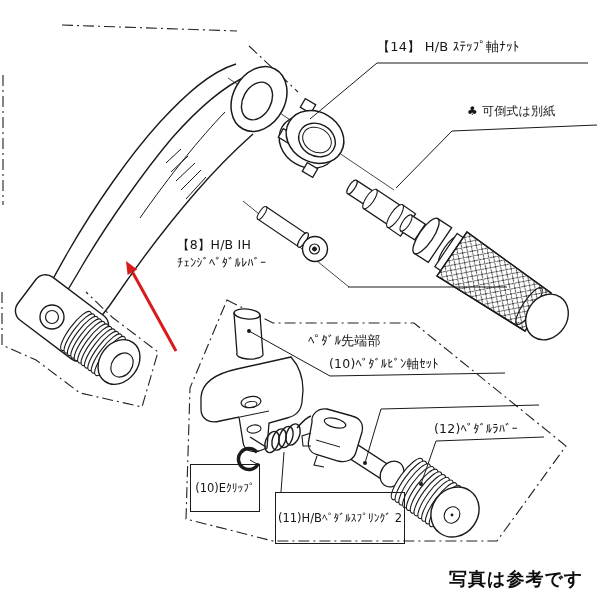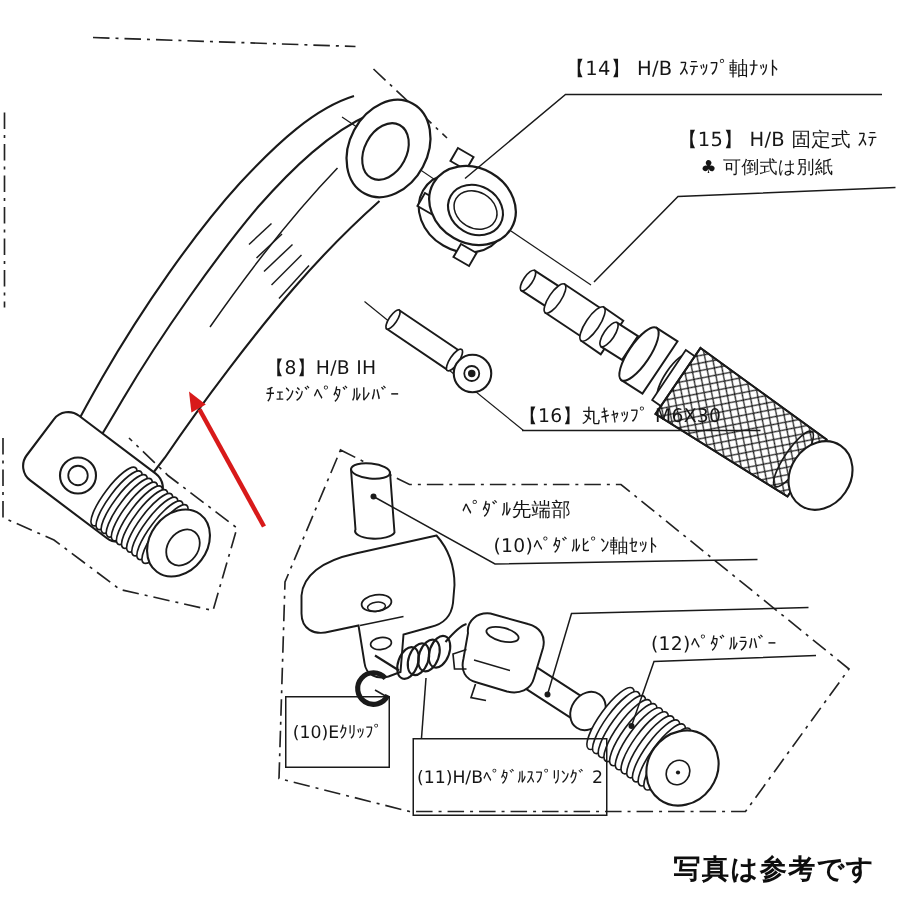--- a/index.html
+++ b/index.html
@@ -200,27 +200,25 @@
   </g>
 
   <g>
     <path d="M176,351 L133,273" stroke="#d81a1a" stroke-width="3" fill="none"></path>
     <path d="M126,261 L137.2,269.6 L127.6,275 Z" fill="#d81a1a" stroke="none"></path>
   </g>
 </svg>
 
 <div class="lbl big" style="left:377px;top:40px">【14】 H/B ｽﾃｯﾌﾟ軸ﾅｯﾄ</div>
 
-<div class="lbl big" style="left:452px;top:87px">【15】 H/B 固定式 ｽﾃ</div>
 <div class="lbl small" style="left:467px;top:105px">♣ 可倒式は別紙</div>
 
 <div class="lbl" style="left:177px;top:238px">【8】H/B IH</div>
 <div class="lbl" style="left:177px;top:256px">ﾁｪﾝｼﾞﾍﾟﾀﾞﾙﾚﾊﾞｰ</div>
 
-<div class="lbl" style="left:346px;top:270px">【16】丸ｷｬｯﾌﾟ M6X30</div>
 
 <div class="lbl big" style="left:308px;top:334px">ﾍﾟﾀﾞﾙ先端部</div>
 
 <div class="lbl" style="left:329px;top:357px">(10)ﾍﾟﾀﾞﾙﾋﾟﾝ軸ｾｯﾄ</div>
 
 
 <div class="lbl" style="left:434px;top:422px">(12)ﾍﾟﾀﾞﾙﾗﾊﾞｰ</div>
 
 <div class="pbox" style="left:190px;top:464px;width:68px;height:46px">
   <div class="bl">(10)</div>

